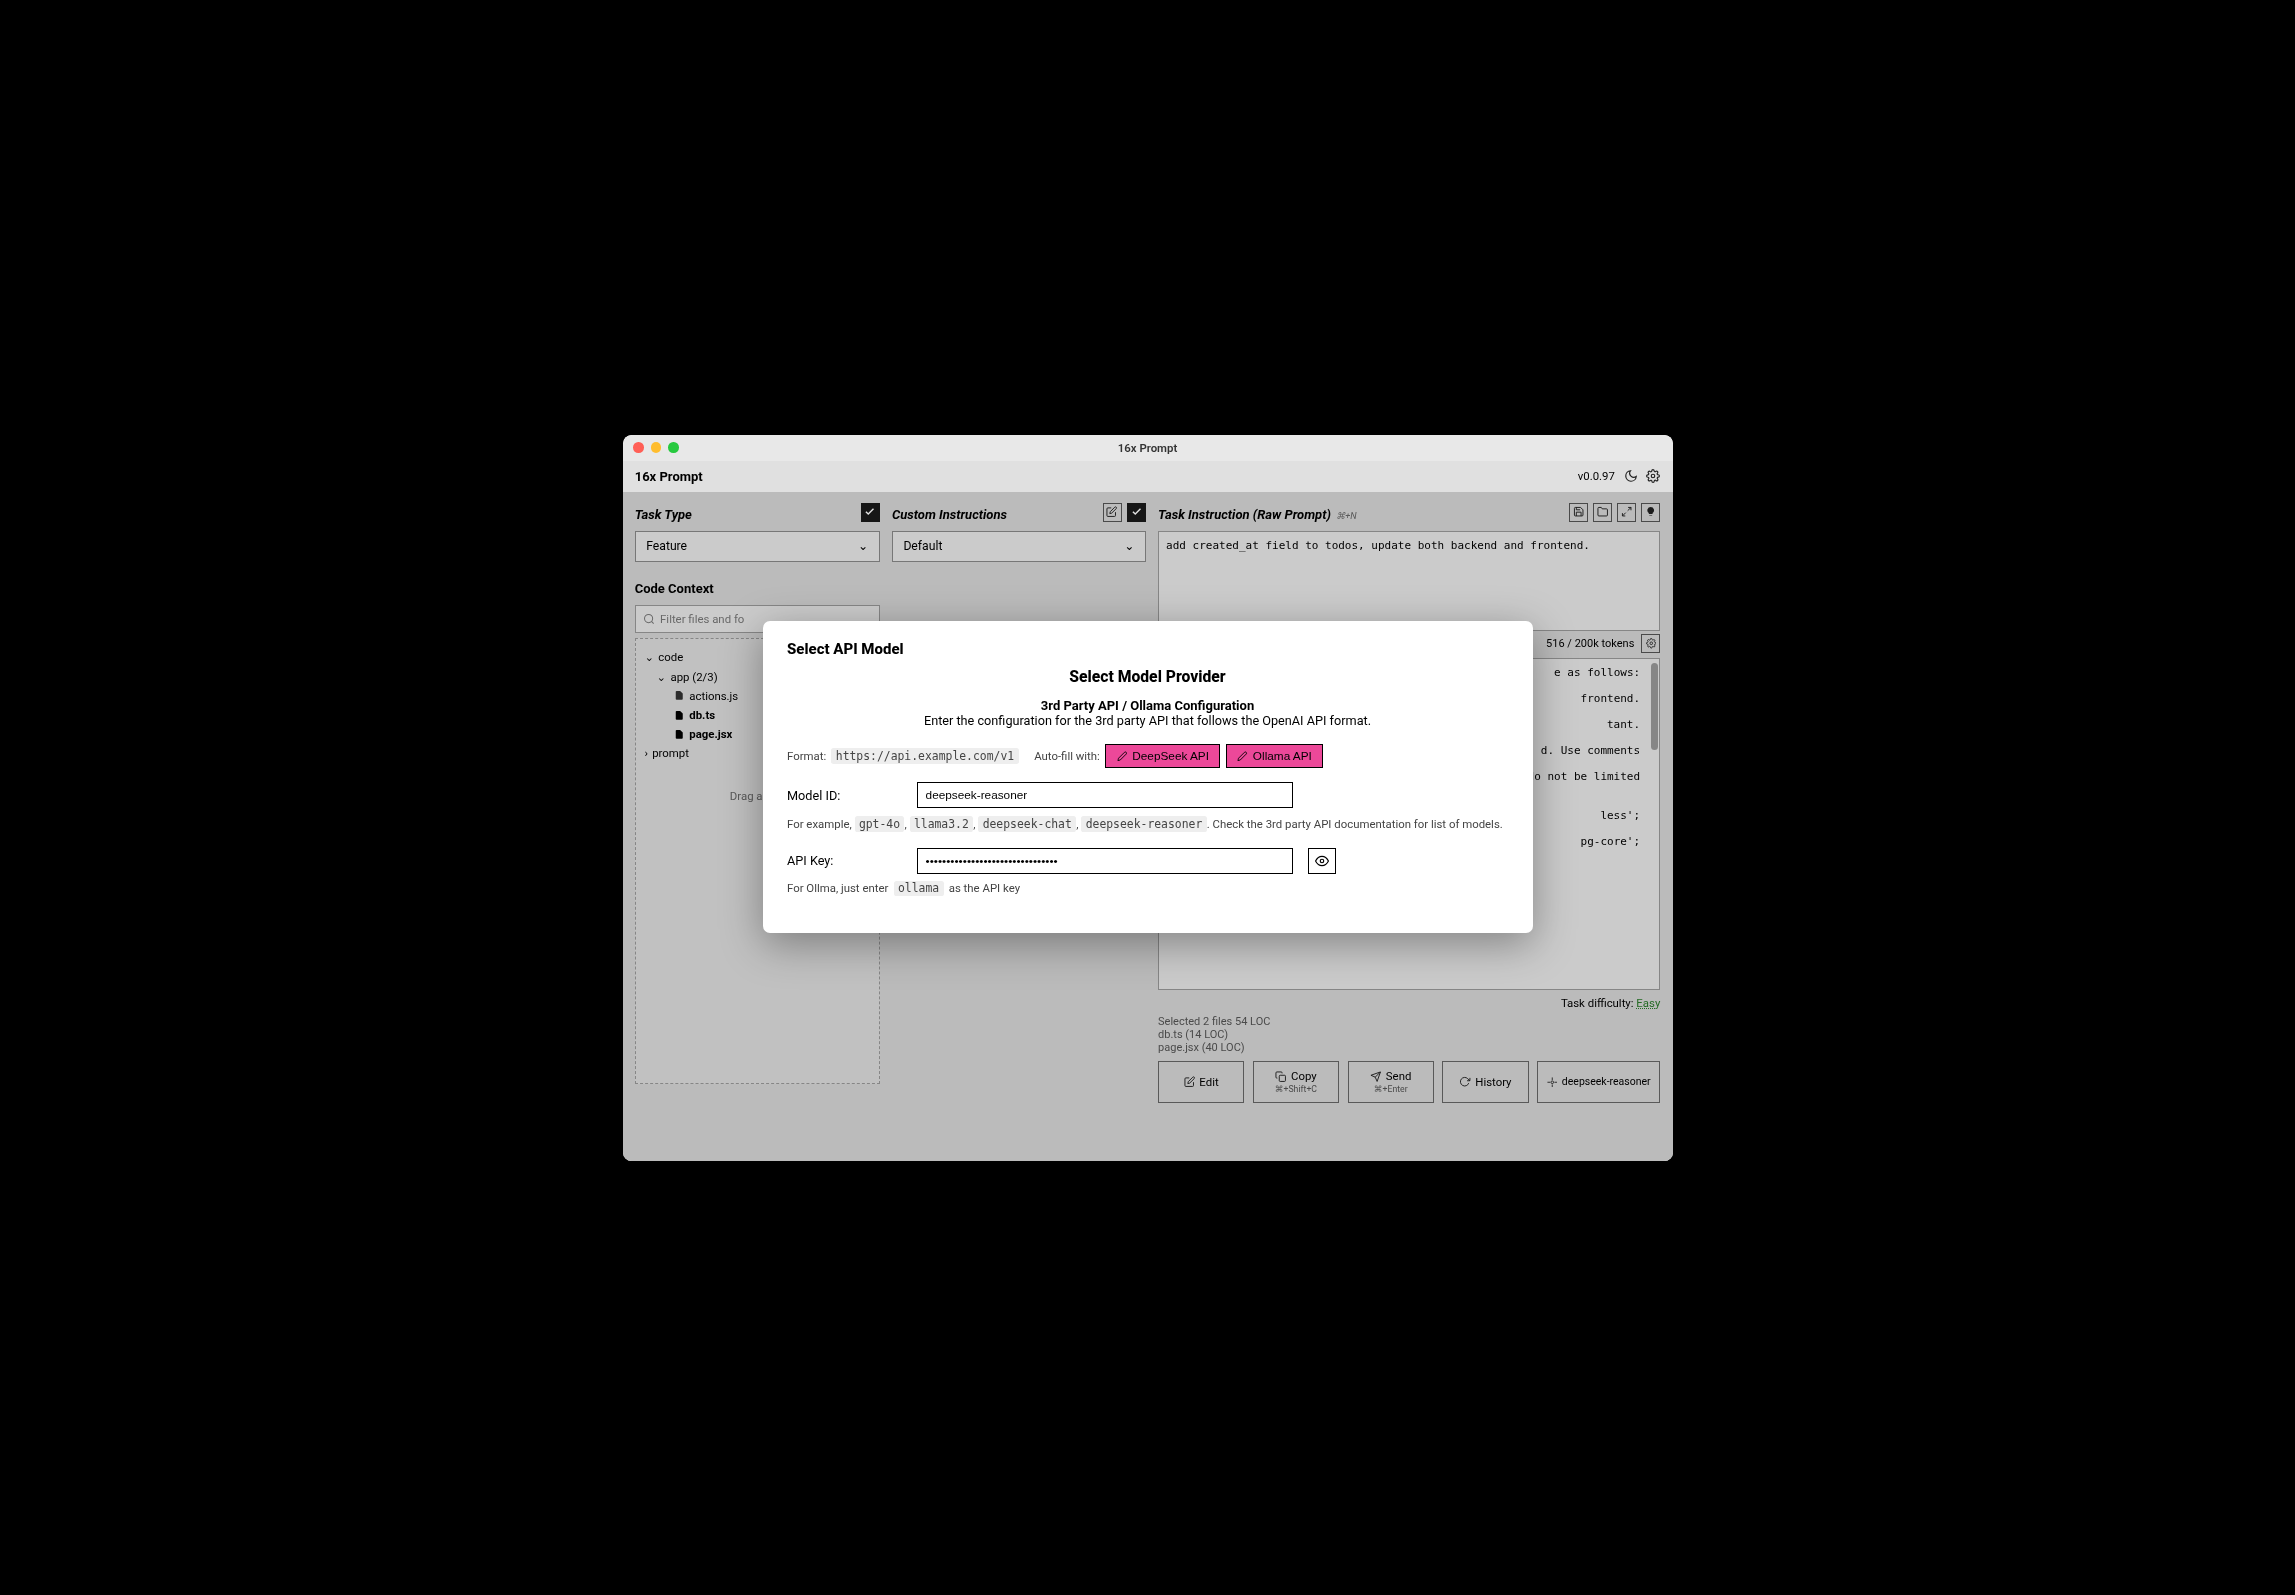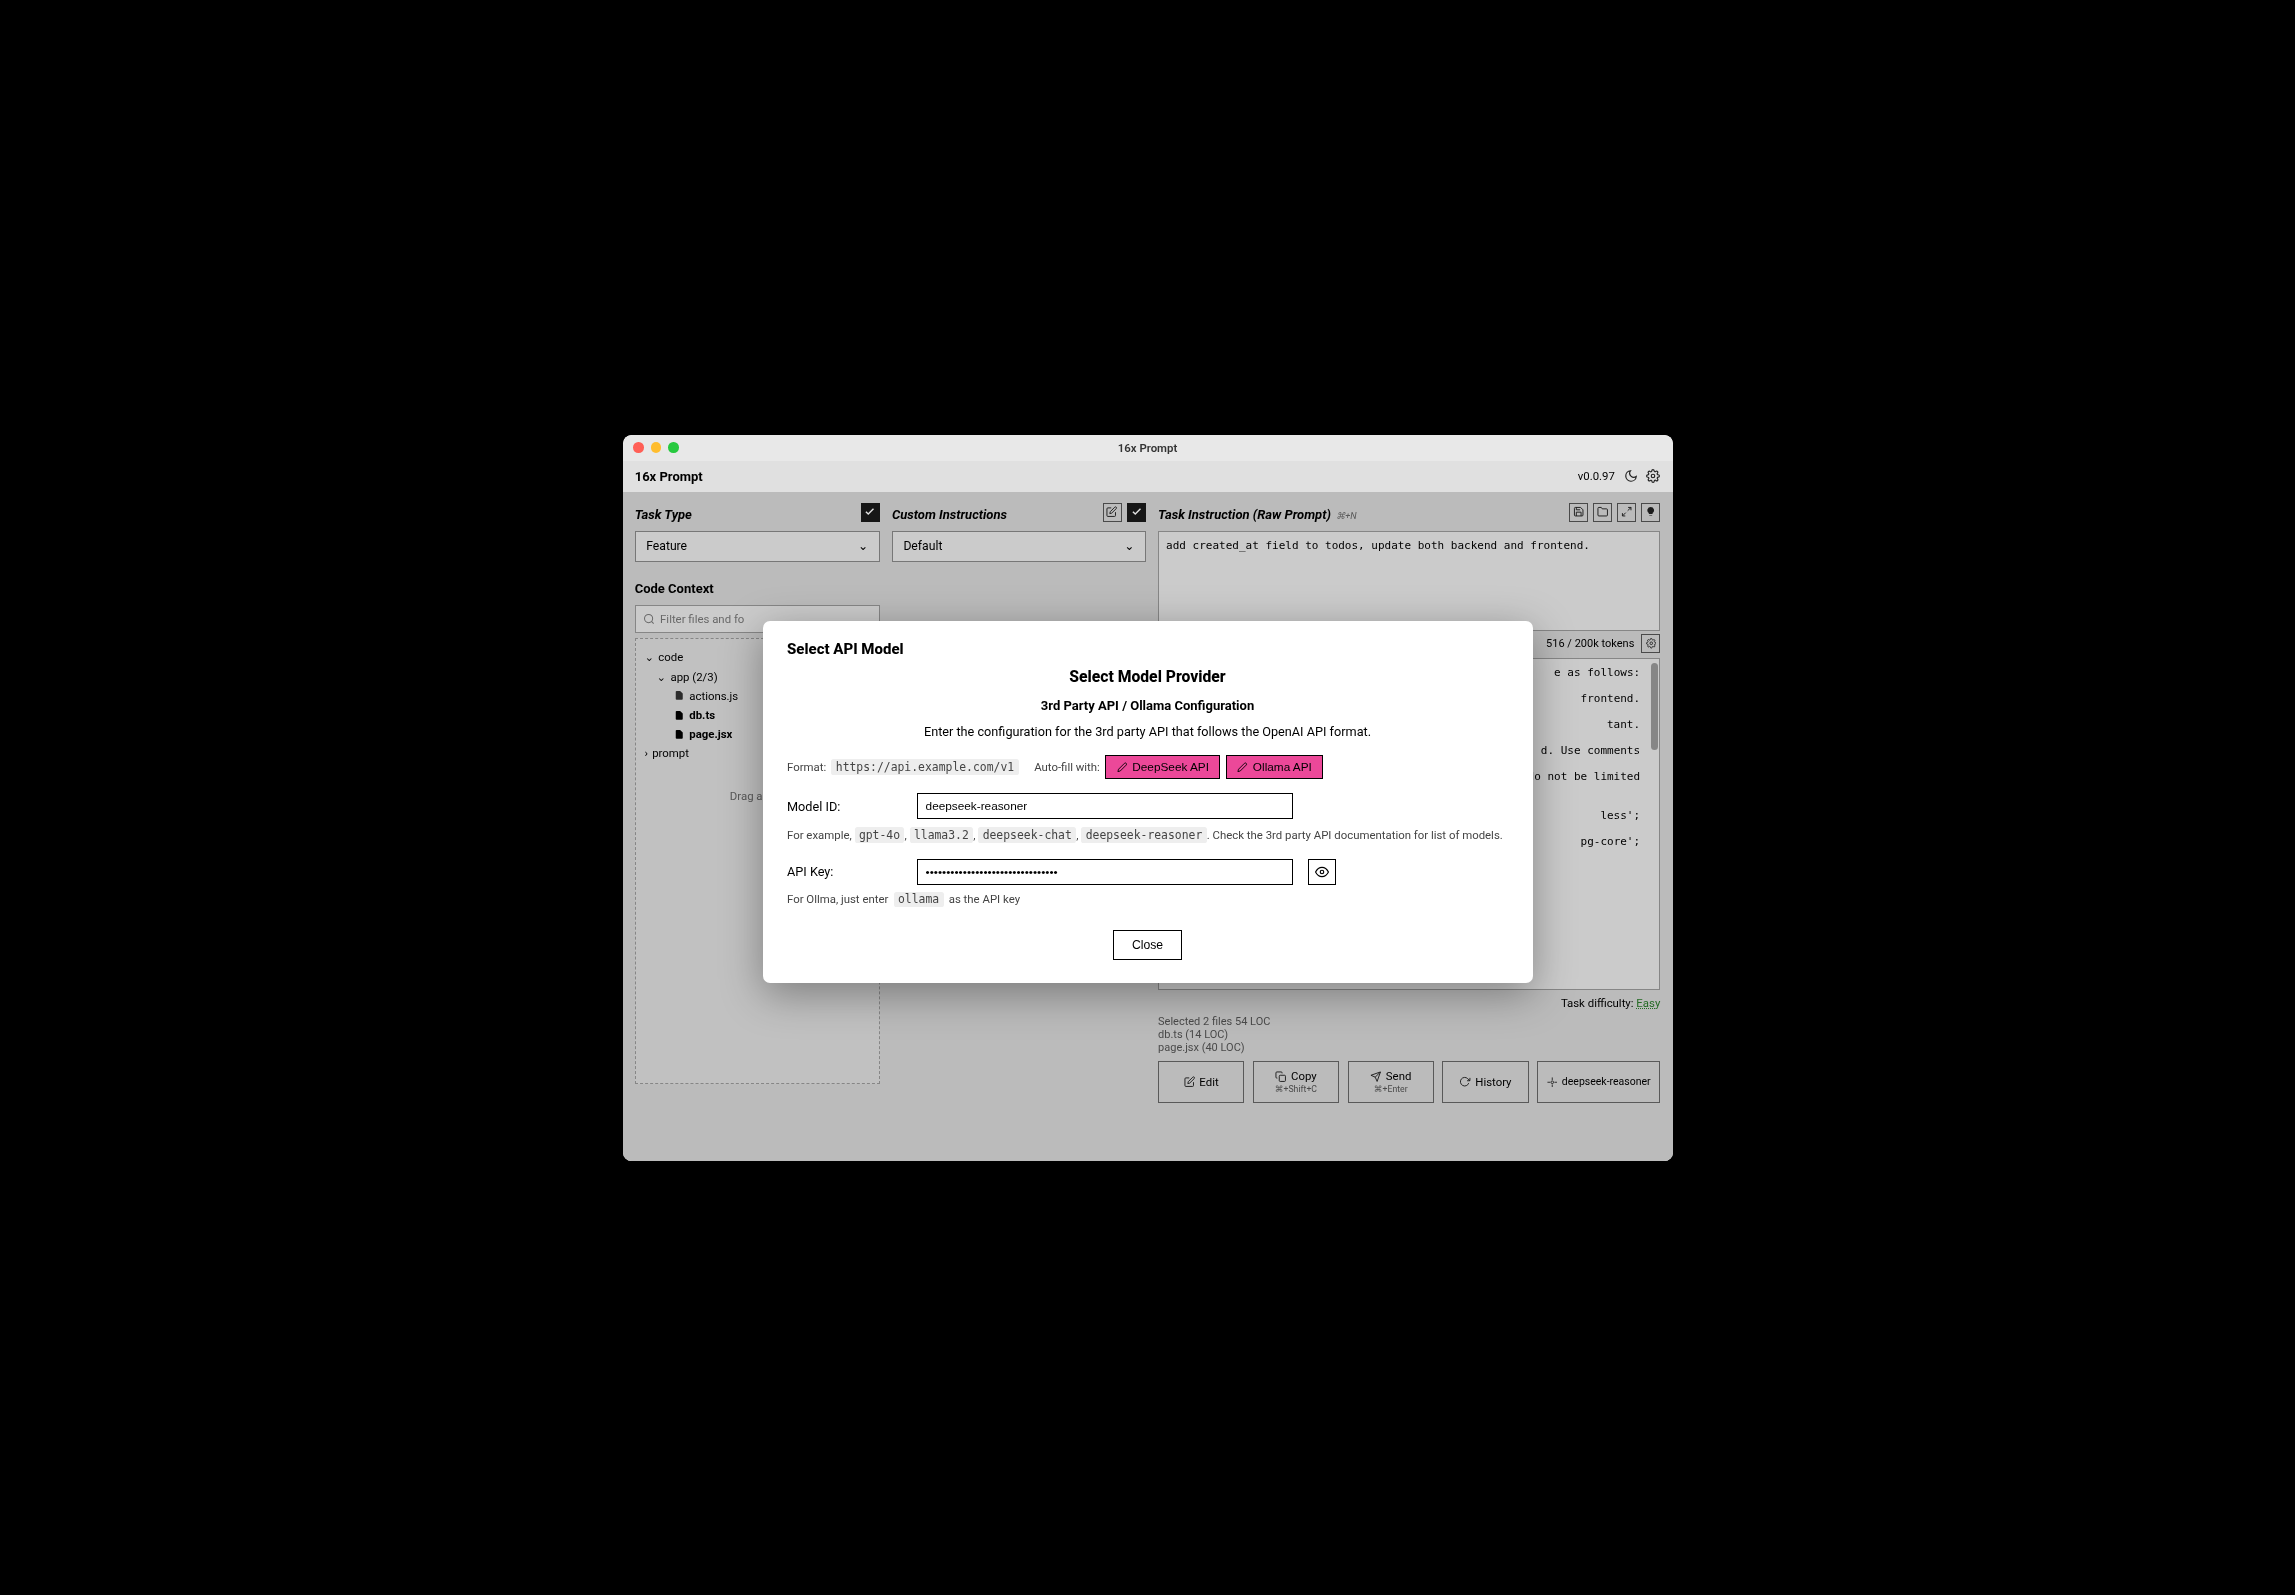--- a/index.html
+++ b/index.html
@@ -43,21 +43,21 @@
 .actbtn .sub { font-size: 8.7px; color: #555; }
 .modelbtn { border: 0.9px solid #666; padding: 3.5px 8.7px; display: flex; flex-direction: column; align-items: center; font-size: 10.5px; justify-content: center; }
 .overlay { position: absolute; inset: 0; background: rgba(0,0,0,.12); display: flex; align-items: flex-start; justify-content: center; padding-top: 129px; pointer-events: none; }
 .modal { width: 770px; background: #fff; border-radius: 7px; padding: 19px 24.5px 23px; pointer-events: auto; box-shadow: 0 10.5px 42px rgba(0,0,0,.35); }
 .modal h3 { font-size: 15px; font-weight: 800; margin-bottom: 8.7px; }
 .modal-subtitle { text-align: center; font-size: 15.7px; font-weight: 800; margin-bottom: 12.2px; }
 .tabs { display: flex; justify-content: center; margin-bottom: 19px; }
 .tab { border: 0.9px solid #000; padding: 8.7px 19px; font-size: 12.2px; background: #fff; cursor: pointer; }
 .tab + .tab { border-left: none; }
 .tab.active { background: #000; color: #fff; font-weight: 600; }
-.config-title { text-align: center; font-weight: 700; font-size: 13px; margin-bottom: 11px; }
+.config-title { text-align: center; font-weight: 700; font-size: 13px; margin-bottom: 0; }
 .config-desc { text-align: center; font-size: 12.7px; margin-bottom: 15.7px; }
 .formrow { display: flex; align-items: center; gap: 15.7px; margin-bottom: 7px; }
 .formrow label { width: 166px; font-size: 12.7px; }
 .formrow input[type=text], .formrow input[type=password] { flex: 1; height: 26px; border: 1.3px solid #000; padding: 0 7.9px; font-size: 11.8px; }
 .hint { font-size: 11.4px; color: #444; margin-bottom: 14px; display: flex; align-items: center; flex-wrap: wrap; gap: 5.2px; }
 .hint .mono, .code { font-family: ui-monospace, Menlo, monospace; background: #eee; padding: 0.9px 4.4px; border-radius: 2.6px; }
 .autofill-btn { border: 1.3px solid #000; background: #ec4899; padding: 4.4px 10.5px; font-size: 11.8px; display: inline-flex; align-items: center; gap: 5.2px; cursor: pointer; }
 .eyebtn { width: 28px; height: 26px; border: 1.3px solid #000; display: flex; align-items: center; justify-content: center; cursor: pointer; }
 .close-row { display: flex; justify-content: center; margin-top: 23px; }
 .close-btn { border: 1.3px solid #000; padding: 7px 17.5px; font-size: 12.2px; background: #fff; cursor: pointer; }
@@ -341,21 +341,18 @@
                 <circle cx="12" cy="12" r="3"></circle>
               </svg>
             </div>
         </div>
         <div class="hint">
           <span>For Ollma, just enter</span>
           <span class="code">ollama</span>
           <span>as the API key</span>
         </div>
 
-        <div class="close-row">
-          <button class="close-btn">Close</button>
-        </div>
       </div>
     </div>
 
   </div>
 </div>
 
 
 </body></html>

